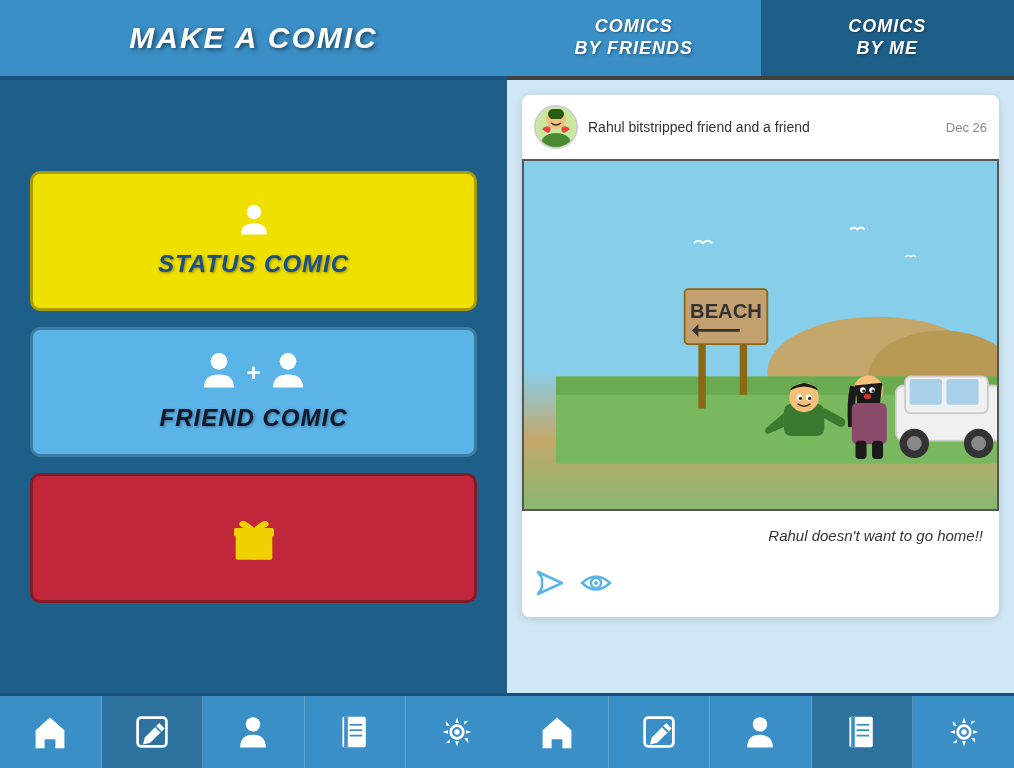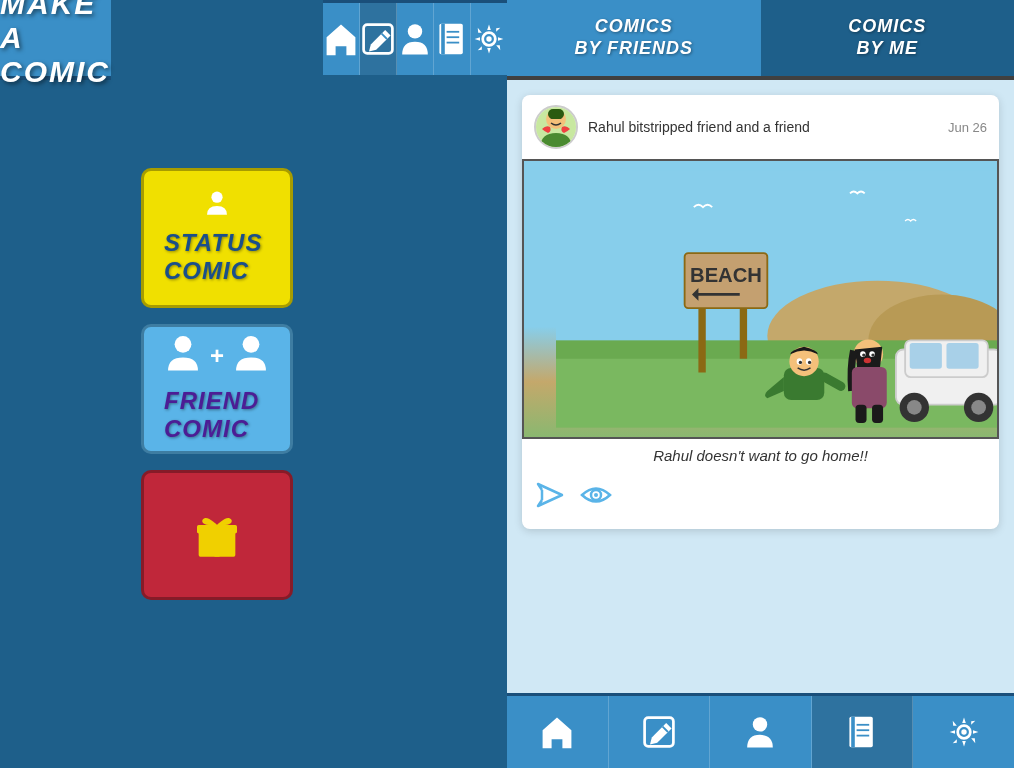--- a/index.html
+++ b/index.html
@@ -11,21 +11,21 @@
       overflow: hidden;
       background: #1a1a1a;
     }
 
     
     .left-panel {
       width: 507px;
       height: 768px;
       background: #1e5f8a;
       display: flex;
-      flex-direction: row;
+      flex-direction: column;
     }
 
     .left-header {
       background: #3a8fc7;
       height: 80px;
       display: flex;
       align-items: center;
       justify-content: center;
       border-bottom: 4px solid #1a4f7a;
     }
@@ -79,21 +79,21 @@
     .btn-label {
       font-size: 24px;
       font-weight: 900;
       font-style: italic;
       font-family: 'Arial Black', Arial, sans-serif;
       letter-spacing: 1px;
       text-shadow: 1px 1px 3px rgba(0,0,0,0.4);
     }
 
     .status-btn .btn-label { color: #1a4f8a; }
-    .friend-btn .btn-label { color: #4c1d95; }
+    .friend-btn .btn-label { color: #0f172a; }
     .greeting-btn .btn-label { color: #f0d000; }
 
     
     .bottom-nav {
       height: 75px;
       background: #3a8fc7;
       display: flex;
       border-top: 3px solid #1a4f7a;
     }
 
@@ -200,32 +200,32 @@
     }
 
     .card-date {
       font-size: 13px;
       color: #888;
       white-space: nowrap;
     }
 
     .comic-image {
       width: 100%;
-      height: 280px;
+      height: 352px;
       background: linear-gradient(180deg, #87ceeb 0%, #87ceeb 60%, #c4a86b 80%, #8ab870 100%);
       position: relative;
       overflow: hidden;
       border: 2px solid #555;
       padding-left: 32px;
     }
 
     
     .card-caption {
-      padding: 8px;
-      text-align: center;
+      padding: 16px;
+      text-align: right;
       font-size: 15px;
       color: #333;
       font-style: italic;
     }
 
     .card-actions {
       display: flex;
       padding: 8px 12px 12px;
       gap: 16px;
     }
@@ -361,21 +361,21 @@
             <circle cx="24" cy="12" r="2" fill="#333"></circle>
             <path d="M15 18 Q20 22 25 18" stroke="#333" stroke-width="1.5" fill="none"></path>
             <rect x="12" y="4" width="16" height="10" rx="5" fill="#2a5a10"></rect>
             <path d="M6 24 Q10 20 14 22 Q16 26 12 28 Q8 26 6 24Z" fill="#f04040"></path>
             <path d="M34 24 Q30 20 26 22 Q24 26 28 28 Q32 26 34 24Z" fill="#f04040"></path>
           </svg>
         </div>
         <div class="card-info">
           <span class="card-title">Rahul bitstripped friend and a friend</span>
         </div>
-        <span class="card-date">Jun 26</span>
+        <span class="card-date">Dec 26</span>
       </div>
 
       <div class="comic-image">
         <svg width="100%" height="100%" viewBox="0 0 480 280" xmlns="http://www.w3.org/2000/svg">
 
           <rect width="480" height="200" fill="#87ceeb"></rect>
 
           <ellipse cx="350" cy="180" rx="120" ry="60" fill="#c4a86b"></ellipse>
           <ellipse cx="420" cy="185" rx="80" ry="50" fill="#b89a55"></ellipse>
 

